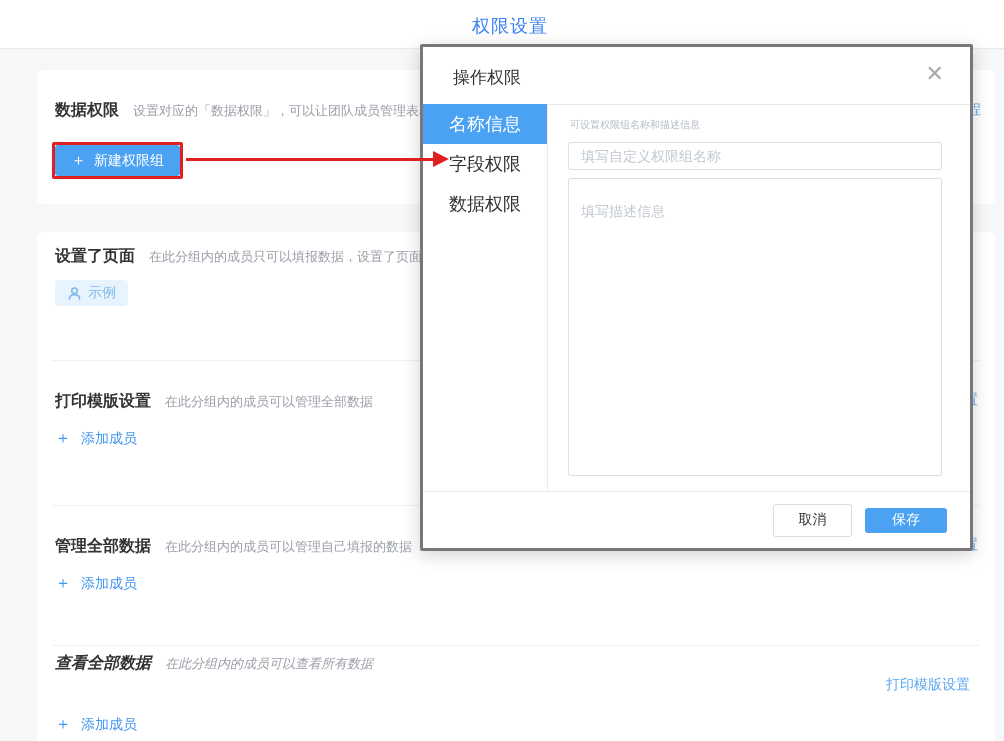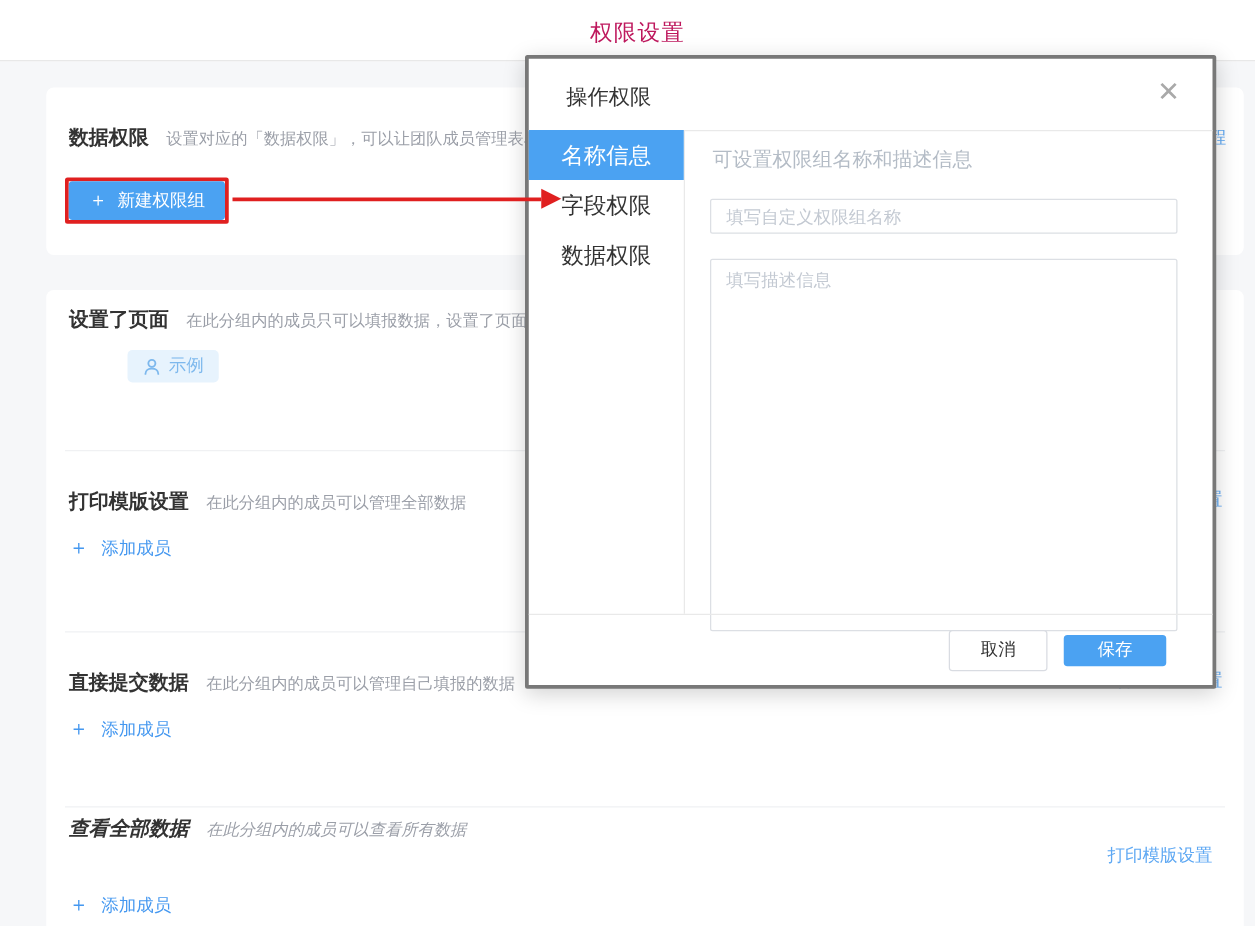--- a/index.html
+++ b/index.html
@@ -1,21 +1,21 @@
 <!DOCTYPE html>
 <html><head>
 <meta charset="utf-8">
 <style>
   html,body{margin:0;padding:0;}
   body{font-family:"Liberation Sans","DejaVu Sans",sans-serif;}
   #stage{position:relative;width:1004px;height:741px;background:#f6f7f9;overflow:hidden;}
 
   
   .topbar{position:absolute;left:0;top:0;width:1004px;height:48px;background:#fff;border-bottom:1px solid #e8e8e8;}
-  .topbar .title{position:absolute;left:16px;right:0;top:14px;text-align:center;font-size:18px;color:#be185d;font-weight:500;letter-spacing:1px;}
+  .topbar .title{position:absolute;left:16px;right:0;top:14px;text-align:center;font-size:18px;color:#3b82f6;font-weight:500;letter-spacing:1px;}
 
   .card{position:absolute;background:#fff;border-radius:6px;}
   #card1{left:37px;top:70px;width:958px;height:134px;}
   #card2{left:37px;top:232px;width:958px;height:600px;}
 
   .sec-title{font-size:16px;font-weight:bold;color:#333;}
   .sec-desc{font-size:13px;color:#9b9fa8;margin-left:14px;}
   .row{position:absolute;left:18px;right:14px;white-space:nowrap;overflow:hidden;}
   .right-link{position:absolute;font-size:14px;color:#5ea8f3;cursor:pointer;white-space:nowrap;}
 
@@ -23,40 +23,40 @@
 
   
   .red-outline{position:absolute;left:15px;top:72px;border:3px solid #e02020;border-radius:2px;padding:0;}
   .btn-primary{display:flex;align-items:center;justify-content:center;width:125px;height:31px;background:#4ba2f2;color:#fff;font-size:14px;border:none;border-radius:3px;cursor:pointer;}
   .btn-primary .plus{margin-right:8px;font-size:15px;}
 
   .annot-line{position:absolute;left:186px;top:158px;width:247px;height:3px;background:#e02020;z-index:60;}
   .annot-head{position:absolute;left:433px;top:151px;width:0;height:0;border-left:16px solid #e02020;border-top:8px solid transparent;border-bottom:8px solid transparent;z-index:60;}
 
   
-  .chip{position:absolute;left:18px;top:48px;display:flex;align-items:center;height:26px;padding:0 12px;background:#e7f3fd;border-radius:4px;color:#7db8ed;font-size:14px;cursor:pointer;margin-left:47px;}
+  .chip{position:absolute;left:18px;top:48px;display:flex;align-items:center;height:26px;padding:0 12px;background:#e7f3fd;border-radius:4px;color:#7db8ed;font-size:14px;cursor:pointer;}
   .chip svg{margin-right:6px;}
 
   .add-member{position:absolute;left:18px;display:flex;align-items:center;color:#4598f0;font-size:14px;cursor:pointer;}
   .add-member .plus{margin-right:10px;font-size:16px;}
 
   
   #modal{position:absolute;left:420px;top:44px;width:553px;height:507px;background:#fff;border:3px solid #787878;border-radius:2px;box-sizing:border-box;box-shadow:0 4px 18px rgba(0,0,0,.18);z-index:50;}
   .m-header{position:absolute;left:0;top:0;right:0;height:57px;border-bottom:1px solid #e9e9e9;}
   .m-title{position:absolute;left:30px;top:19px;font-size:17px;color:#333;}
   .m-close{position:absolute;right:26px;top:16px;font-size:22px;color:#a9a9a9;cursor:pointer;line-height:1;}
   .m-side{position:absolute;left:0;top:57px;bottom:57px;width:124px;border-right:1px solid #e9e9e9;}
   .m-tab{height:40px;line-height:40px;text-align:center;font-size:18px;color:#333;cursor:pointer;}
   .m-tab.active{background:#4ba2f2;color:#fff;}
   .m-body{position:absolute;left:125px;top:57px;right:0;bottom:57px;padding:14px 28px 0 20px;box-sizing:border-box;}
-  .m-hint{font-size:16px;color:#b4bcc6;margin:0 0 20px 2px;}
+  .m-hint{font-size:10px;color:#b4bcc6;margin:0 0 10px 2px;}
   .m-input{width:100%;height:28px;box-sizing:border-box;border:1px solid #dcdfe4;border-radius:2px;padding:0 12px;font-size:14px;color:#333;outline:none;font-family:inherit;}
   .m-input::placeholder,.m-textarea::placeholder{color:#c3c9d2;}
-  .m-textarea{width:100%;height:298px;box-sizing:border-box;border:1px solid #dcdfe4;border-radius:2px;margin-top:20px;padding:8px 12px;font-size:14px;color:#333;outline:none;resize:none;font-family:Liberation Sans, sans-serif;}
-  .m-footer{position:absolute;left:0;right:0;bottom:0;height:57px;border-top:1px solid #e9e9e9;display:flex;align-items:center;justify-content:flex-end;padding-right:37px;box-sizing:border-box;}
+  .m-textarea{width:100%;height:298px;box-sizing:border-box;border:1px solid #dcdfe4;border-radius:2px;margin-top:8px;padding:24px 12px;font-size:14px;color:#333;outline:none;resize:none;font-family:Liberation Sans, sans-serif;}
+  .m-footer{position:absolute;left:0;right:0;bottom:0;height:57px;border-top:1px solid #e9e9e9;display:flex;align-items:center;justify-content:flex-end;padding-right:23px;box-sizing:border-box;}
   .btn-cancel{width:79px;height:33px;background:#fff;border:1px solid #d9dce2;border-radius:3px;font-size:14px;color:#333;cursor:pointer;margin-right:13px;font-family:inherit;}
   .btn-save{width:82px;height:25px;background:#4ba2f2;border:none;border-radius:3px;font-size:14px;color:#fff;cursor:pointer;font-family:inherit;}
 </style>
 </head>
 <body>
 
 <div id="stage">
 
   <div class="topbar">
     <div class="title">权限设置</div>
@@ -96,21 +96,21 @@
       <span class="sec-title">打印模版设置</span><span class="sec-desc">在此分组内的成员可以管理全部数据</span>
     </div>
     <span class="right-link" style="top:159px;right:17px;">打印模版设置</span>
     <div class="add-member" style="top:196px;">
       <span class="plus">＋</span>
       <span>添加成员</span>
     </div>
     <div class="divider" style="top:273px;"></div>
 
     <div class="row" style="top:304px;">
-      <span class="sec-title">直接提交数据</span><span class="sec-desc">在此分组内的成员可以管理自己填报的数据</span>
+      <span class="sec-title">管理全部数据</span><span class="sec-desc">在此分组内的成员可以管理自己填报的数据</span>
     </div>
     <span class="right-link" style="top:304px;right:17px;">打印模版设置</span>
     <div class="add-member" style="top:341px;">
       <span class="plus">＋</span>
       <span>添加成员</span>
     </div>
     <div class="divider" style="top:413px;"></div>
 
     <div class="row" style="top:421px;font-style:italic;">
       <span class="sec-title">查看全部数据</span><span class="sec-desc">在此分组内的成员可以查看所有数据</span>

